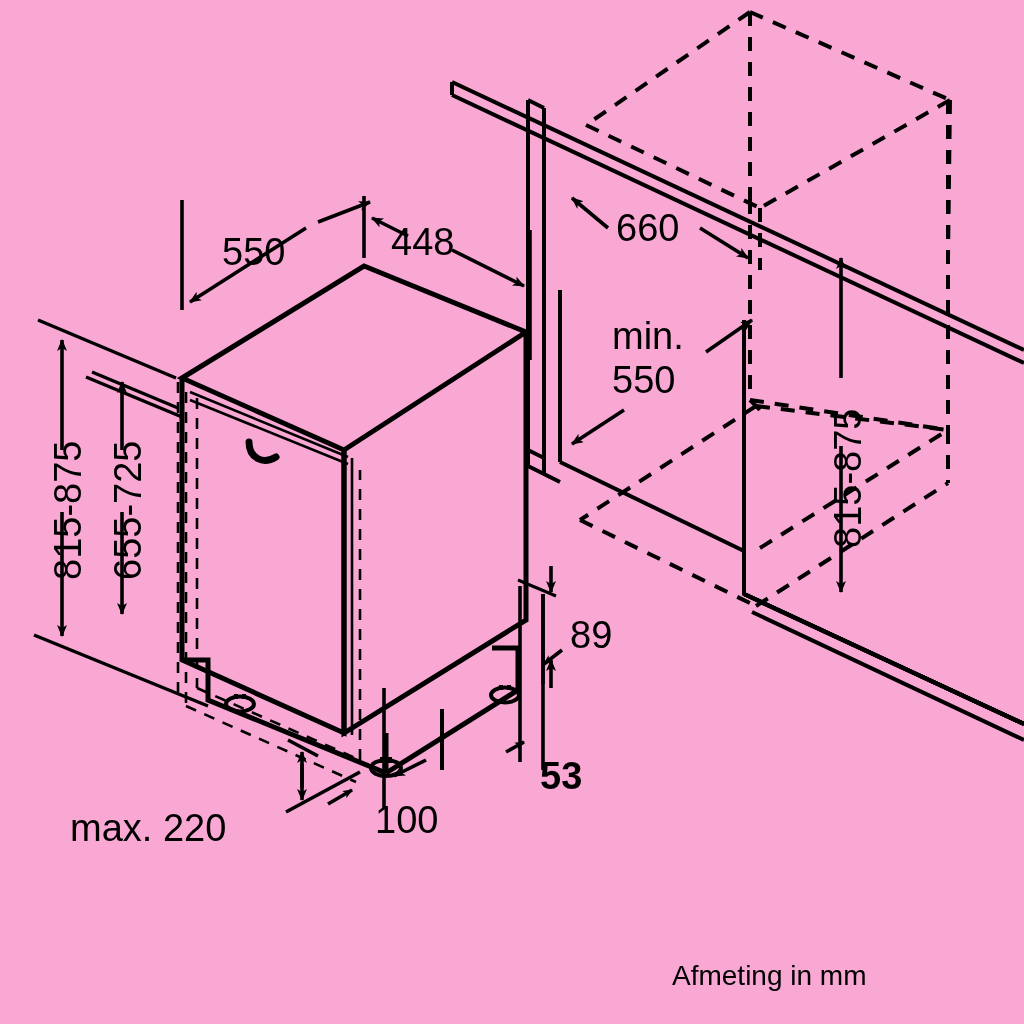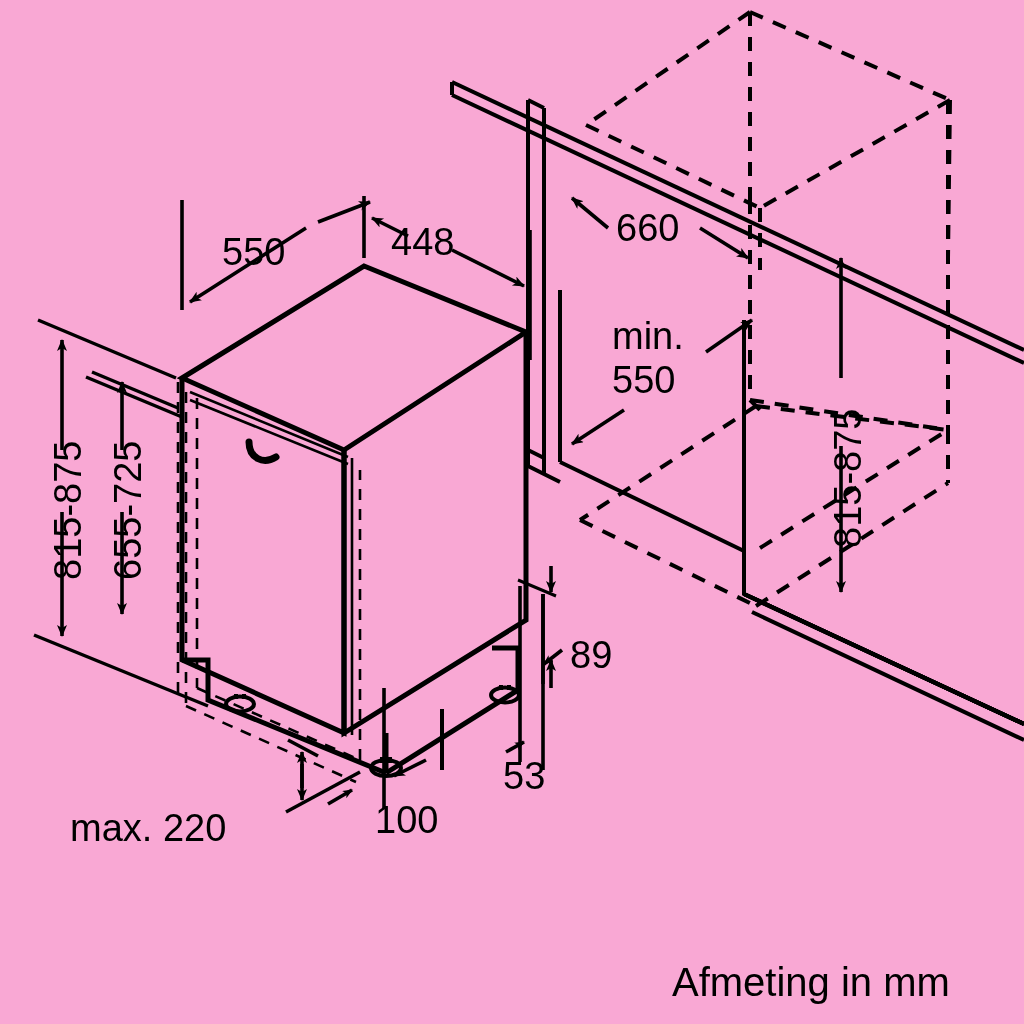--- a/index.html
+++ b/index.html
@@ -33,21 +33,21 @@
     line-height: 1.08;
     letter-spacing: 0px;
   }
   .dim-label.rot {
     transform-origin: 0 0;
     transform: rotate(-90deg);
   }
   .caption {
     position: absolute;
     font-family: "Liberation Sans", sans-serif;
-    font-size: 40px;
+    font-size: 28px;
     color: #000000;
     white-space: pre;
   }
 </style>
 </head>
 <body>
 
 <div id="diagram-root">
 
   <svg id="diagram-svg" viewBox="0 0 1024 1024" xmlns="http://www.w3.org/2000/svg">
@@ -281,23 +281,23 @@
   <div class="dim-label" style="left:612px; top:316px;">min.</div>
 
   <div class="dim-label" style="left:612px; top:360px;">550</div>
 
   <div class="dim-label rot" style="left:48px; top:580px;">815-875</div>
 
   <div class="dim-label rot" style="left:108px; top:580px;">655-725</div>
 
   <div class="dim-label rot" style="left:828px; top:548px;">815-875</div>
 
-  <div class="dim-label" style="left:570px; top:635px;text-align:center;">89</div>
-
-  <div class="dim-label" style="left:503px; top:756px;">53</div>
+  <div class="dim-label" style="left:570px; top:615px;text-align:center;">89</div>
+
+  <div class="dim-label" style="left:540px; top:756px;font-weight:bold;">53</div>
 
   <div class="dim-label" style="left:375px; top:800px;">100</div>
 
 
   <div class="dim-label" style="left:70px; top:808px;">max. 220</div>
 
   <div class="caption" style="left:672px; top:960px;">Afmeting in mm</div>
 
 </div>
 

